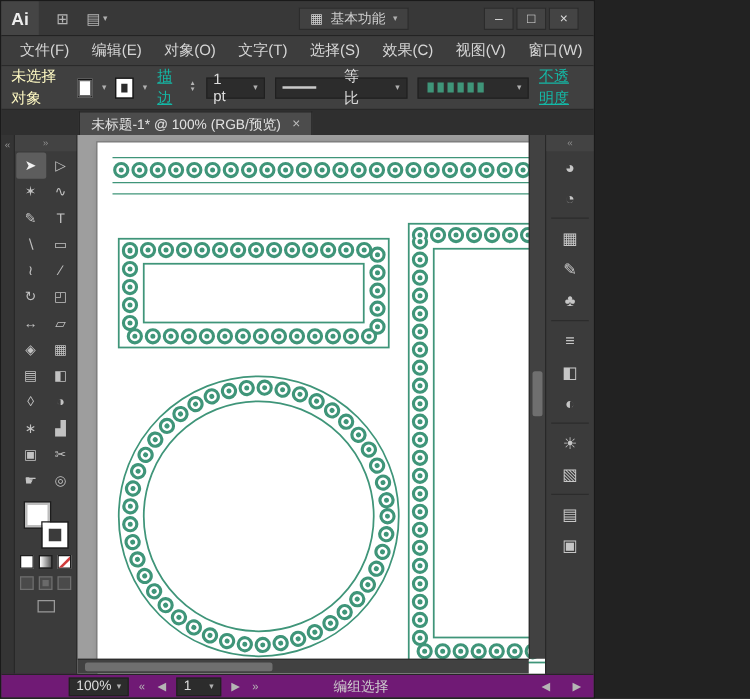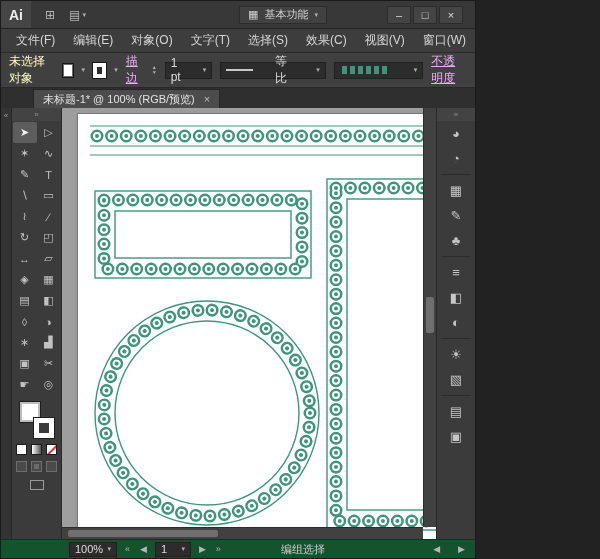--- a/index.html
+++ b/index.html
@@ -25,30 +25,30 @@
   .menubar { flex:0 0 24px; background:#3d3d3d; border-bottom:1px solid #2a2a2a;
              display:flex; align-items:center; padding-left:6px; font-size:12px; color:#d6d6d6; }
   .menu-item { padding:0 9px; line-height:23px; }
 
   
   .controlbar { flex:0 0 28px; background:#404040; border-bottom:1px solid #282828;
                 display:flex; align-items:center; gap:8px; padding:0 8px; font-size:12px; }
   .ctl-label { color:#fef9c3; }
   .sw-fill { width:15px; height:15px; background:#fff; border:1px solid #161616; box-shadow:0 0 0 1px #6a6a6a inset; }
   .sw-stroke { width:15px; height:15px; border:4px solid #fff; outline:1px solid #161616; background:#2c2c2c; }
-  .link { color:#f0abfc; text-decoration:underline; cursor:pointer; }
+  .link { color:#14b8a6; text-decoration:underline; cursor:pointer; }
   .spin { display:flex; flex-direction:column; justify-content:center; line-height:5px; }
   .spin span { font-size:5px; color:#b5b5b5; }
   .field { background:#2c2c2c; border:1px solid #202020; height:17px; display:flex;
            align-items:center; gap:22px; padding:0 5px; color:#dcdcdc; }
   .profile-line { width:34px; height:2px; background:#c9c9c9; }
   .brush-box svg { display:block; }
 
   
-  .tabbar { flex:0 0 20px; background:#2f2f2f; display:flex; align-items:flex-end; padding-left:32px; }
+  .tabbar { flex:0 0 20px; background:#2f2f2f; display:flex; align-items:flex-end; padding-left:62px; }
   .tab { height:19px; background:#4c4c4c; border:1px solid #262626; border-bottom:none;
          color:#e2e2e2; font-size:11px; display:flex; align-items:center; gap:9px; padding:0 9px; }
   .tab-close { color:#bdbdbd; font-size:11px; }
 
   
   .main { flex:1; display:flex; min-height:0; }
   .left-strip { flex:0 0 11px; background:#343434; border-right:1px solid #282828;
                 font-size:8px; color:#999; text-align:center; padding-top:3px; }
   .toolbar { flex:0 0 50px; background:#3b3b3b; border-right:1px solid #282828;
              display:flex; flex-direction:column; align-items:center; }
@@ -87,22 +87,22 @@
   .hthumb { position:absolute; top:2px; bottom:2px; left:6px; width:150px; background:#6f6f6f; border-radius:2px; }
 
   
   .dock { flex:0 0 39px; background:#3b3b3b; border-left:1px solid #282828;
           display:flex; flex-direction:column; align-items:center; }
   .dock-icon { width:28px; height:25px; display:flex; align-items:center; justify-content:center;
                font-size:13px; color:#c6c6c6; }
   .dock-sep { width:30px; height:1px; background:#2c2c2c; margin:3px 0; }
 
   
-  .statusbar { flex:0 0 19px; background:#14532d; border-top:1px solid #262626;
-               display:flex; align-items:center; gap:6px; padding-left:68px; font-size:11px; }
+  .statusbar { flex:0 0 19px; background:#701a75; border-top:1px solid #262626;
+               display:flex; align-items:center; gap:6px; padding-left:54px; font-size:11px; }
   .zoom-box { background:#2c2c2c; border:1px solid #202020; height:15px; min-width:48px;
               display:flex; align-items:center; justify-content:space-between; padding:0 5px; color:#dcdcdc; }
   .ab-box { background:#2c2c2c; border:1px solid #202020; height:15px; min-width:36px;
             display:flex; align-items:center; justify-content:space-between; padding:0 5px; color:#dcdcdc; }
   .nav { color:#b5b5b5; font-size:9px; padding:0 2px; }
   .status-text { margin-left:52px; color:#cfcfcf; }
   .sb-right { margin-left:auto; margin-right:8px; display:flex; gap:14px; }
 </style>
 </head>
 <body>

